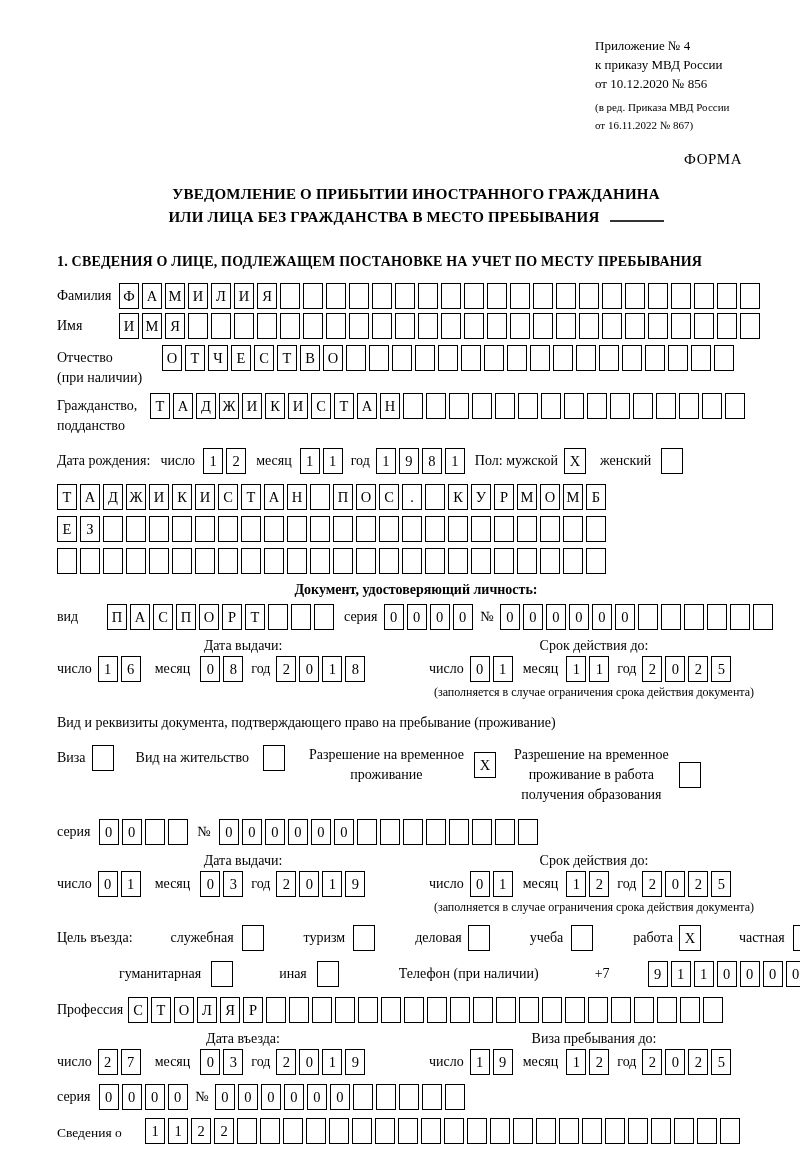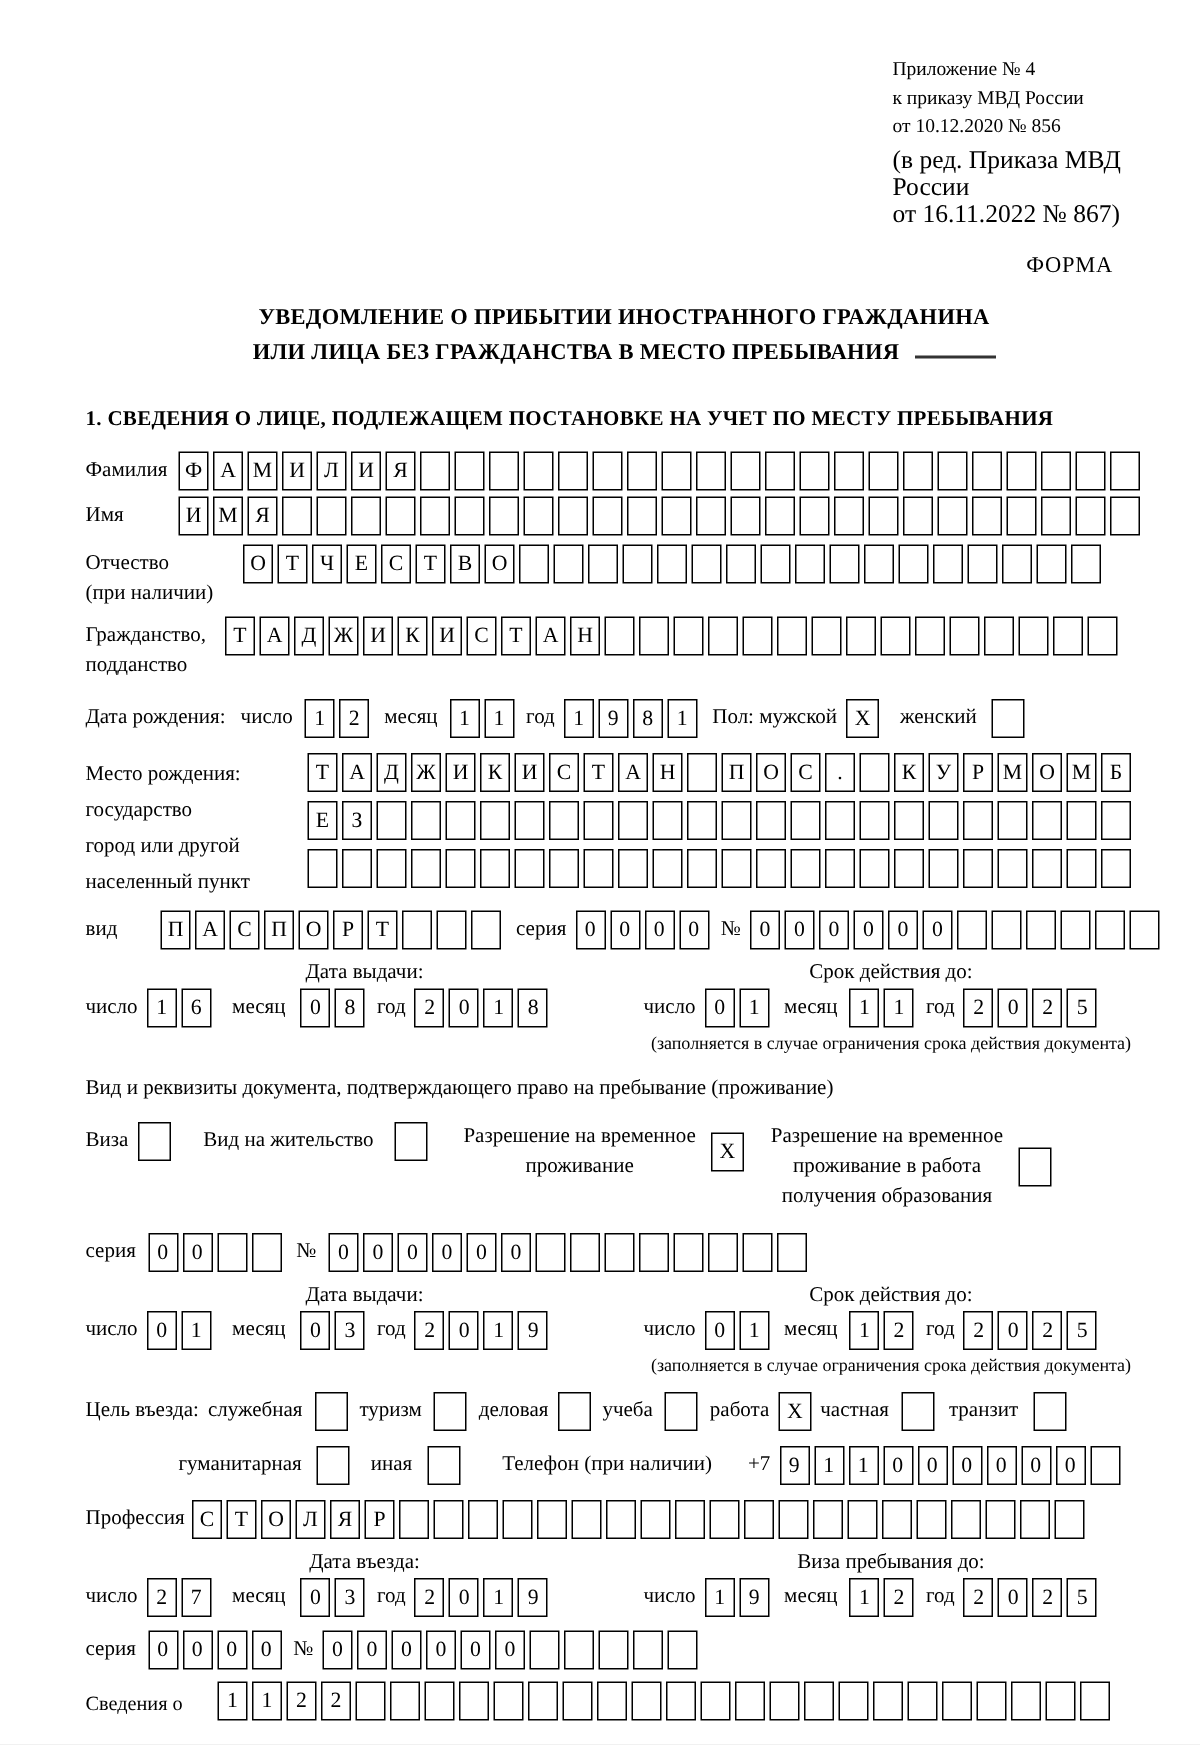--- a/index.html
+++ b/index.html
@@ -3,21 +3,21 @@
 <meta charset="utf-8">
 <style>
   html,body{margin:0;padding:0;background:#e8e8e8;}
   .page{
     width:800px;height:1163px;background:#ffffff;margin:0 auto;
     font-family:"Liberation Serif","DejaVu Serif",serif;color:#000;
     box-sizing:border-box;padding:36px 25px 14px 57px;overflow:hidden;position:relative;
   }
   
   .appendix{margin-left:538px;font-size:13px;line-height:19px;}
-  .appendix .sub{font-size:17px;line-height:18px;}
+  .appendix .sub{font-size:11px;line-height:18px;}
   .appendix .gap{margin-top:5px;}
   .forma{font-weight:normal;font-size:15px;text-align:right;padding-right:33px;margin-top:17px;letter-spacing:.5px;}
   
   .title{font-weight:bold;font-size:15px;text-align:center;margin-top:15px;line-height:23px;letter-spacing:.2px;}
   .title .uline{display:inline-block;width:54px;border-bottom:2px solid #333;height:13px;margin-left:10px;}
   .sec-heading{font-weight:bold;font-size:14px;margin-top:25px;letter-spacing:.2px;}
   
   .frm{margin-top:13px;font-size:14px;}
   .row{display:flex;align-items:flex-start;margin-top:4px;}
   .lbl{flex:none;line-height:26px;}
@@ -36,21 +36,21 @@
   .dcol-r{width:330px;flex:none;}
   .dhead{text-align:center;font-size:14px;margin-bottom:2px;}
   .dline{display:flex;align-items:center;}
   .dnote{font-size:12px;text-align:center;margin-top:3px;white-space:nowrap;}
   .center-head{font-weight:bold;font-size:14px;text-align:center;margin-top:8px;}
   
   .opts{display:flex;align-items:flex-start;margin-top:10px;}
   .optlbl{text-align:center;font-size:14px;line-height:20px;}
   .chk .cell{width:22px;}
   
-  .pline{display:flex;align-items:center;margin-top:10px;}
+  .pline{display:flex;align-items:center;margin-top:10px;gap:32px;}
   .pitem{display:flex;align-items:center;}
   .pitem .lbl{line-height:26px;}
 </style>
 </head>
 <body>
 
 <div class="page">
 
   <div class="appendix">
     <div>Приложение № 4</div>
@@ -232,26 +232,20 @@
       <div class="cells chk g6">
           <span class="cell">X</span>
         </div>
       <div class="lbl g14">женский</div>
       <div class="cells chk g10">
           <span class="cell"></span>
         </div>
     </div>
 
     <div class="row" style="margin-top:10px">
-      <div class="lbl2" style="width:148px;line-height:24px">
-        <div>Место рождения:</div>
-        <div>государство</div>
-        <div>город или другой</div>
-        <div>населенный пункт</div>
-      </div>
       <div class="stack">
         <div class="cells">
             <span class="cell">Т</span>
             <span class="cell">А</span>
             <span class="cell">Д</span>
             <span class="cell">Ж</span>
             <span class="cell">И</span>
             <span class="cell">К</span>
             <span class="cell">И</span>
             <span class="cell">С</span>
@@ -320,20 +314,21 @@
             <span class="cell"></span>
             <span class="cell"></span>
             <span class="cell"></span>
             <span class="cell"></span>
             <span class="cell"></span>
             <span class="cell"></span>
           </div>
       </div>
     </div>
 
+    <div class="center-head">Документ, удостоверяющий личность:</div>
 
     <div class="row" style="margin-top:6px;align-items:flex-end">
       <div class="lbl" style="width:50px">вид</div>
       <div class="cells">
           <span class="cell">П</span>
           <span class="cell">А</span>
           <span class="cell">С</span>
           <span class="cell">П</span>
           <span class="cell">О</span>
           <span class="cell">Р</span>

